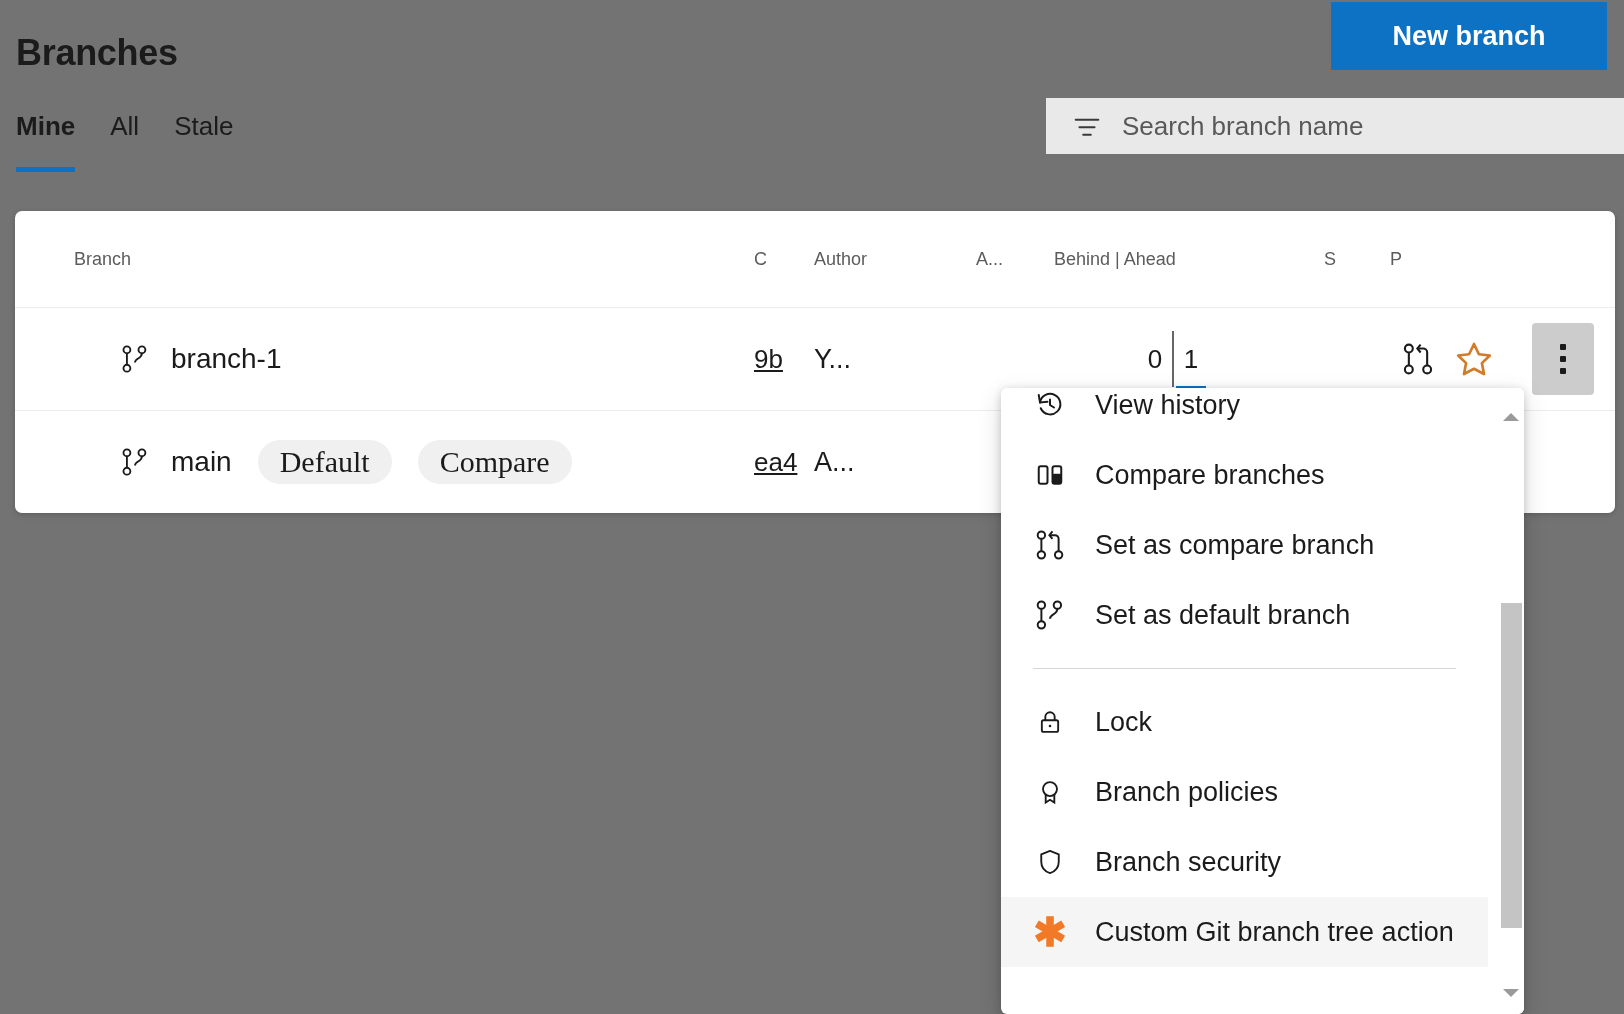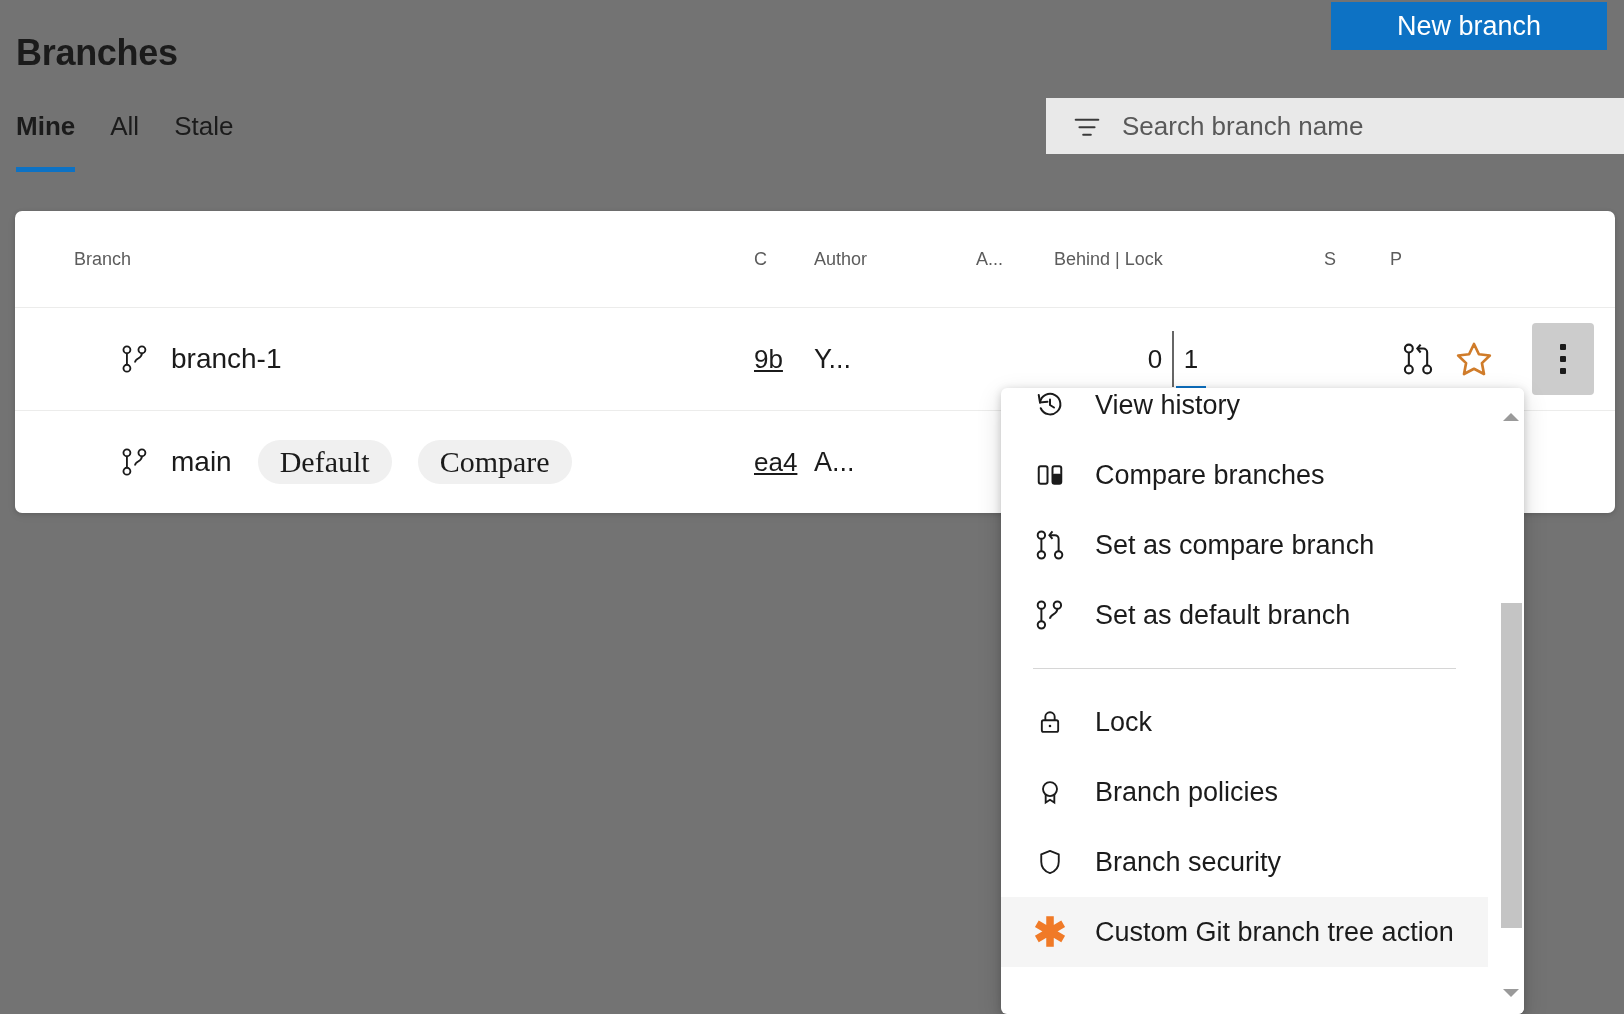--- a/index.html
+++ b/index.html
@@ -28,26 +28,26 @@
     font-weight: 600;
     color: #1b1b1b;
     letter-spacing: -0.3px;
     line-height: 48px;
   }
   .new-branch-btn {
     position: absolute;
     left: 1331px;
     top: 2px;
     width: 276px;
-    height: 48px;
+    height: 68px;
     background: #0d72c4;
     color: #ffffff;
     border: none;
     font-size: 27px;
-    font-weight: 400;
+    font-weight: 700;
     font-family: "Liberation Sans", sans-serif;
     cursor: pointer;
     display: flex;
     align-items: center;
     justify-content: center;
     letter-spacing: 0px;
   }
 
   
   .tabs {
@@ -372,21 +372,21 @@
   </div>
 
   <div class="card">
     <table class="tbl">
       <thead>
         <tr>
           <th class="col-branch">Branch</th>
           <th class="col-commit">C</th>
           <th class="col-author">Author</th>
           <th class="col-date">A...</th>
-          <th class="col-ba">Behind | Lock</th>
+          <th class="col-ba">Behind | Ahead</th>
           <th class="col-s">S</th>
           <th class="col-p">P</th>
         </tr>
       </thead>
       <tbody>
 
         <tr>
           <td class="col-branch">
             <div class="branch-cell">
               <span class="branch-icon">

